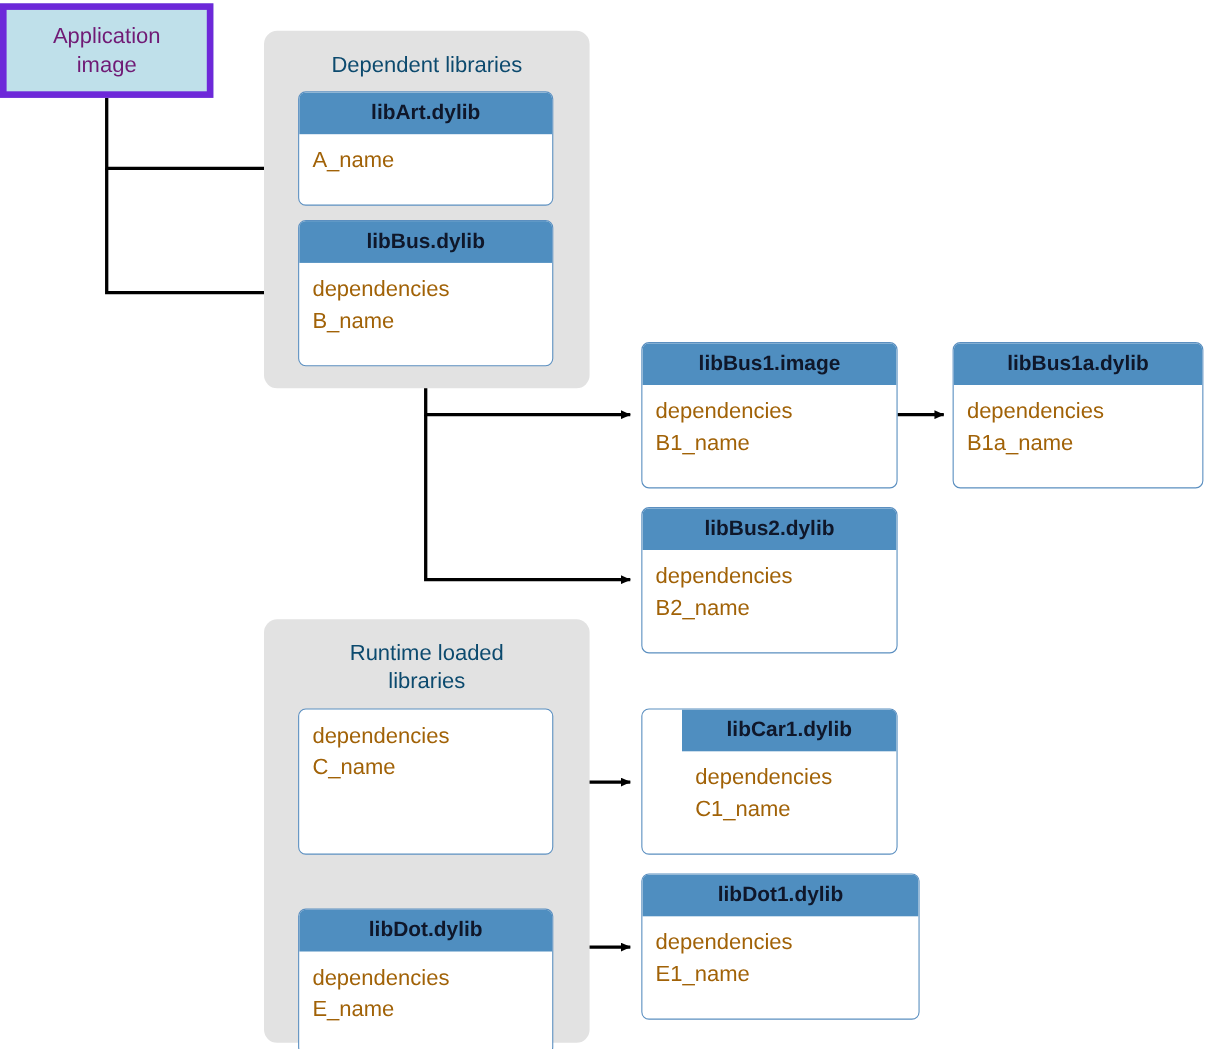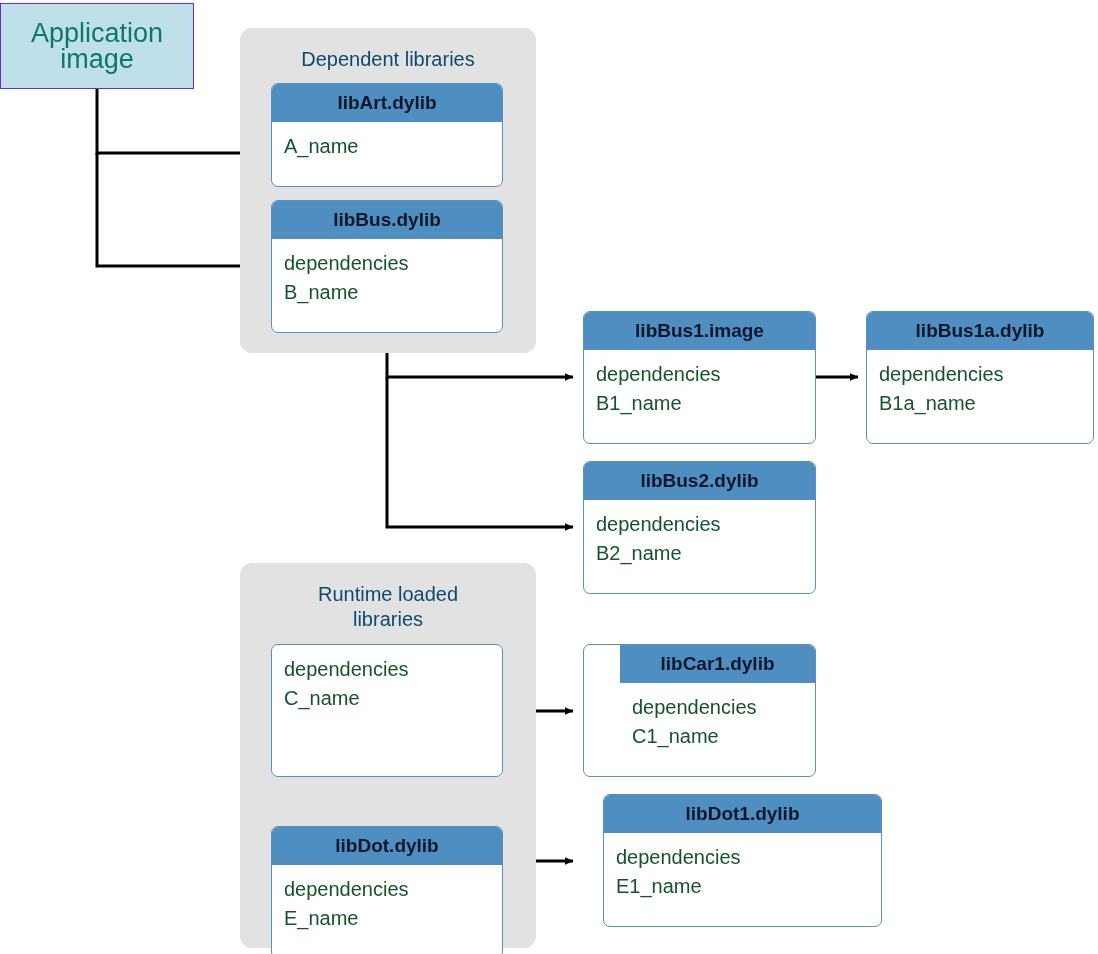--- a/index.html
+++ b/index.html
@@ -35,28 +35,28 @@
     left: 0;
     right: 0;
     text-align: center;
     font-size: 20px;
     color: #0c4a6e;
     line-height: 25px;
   }
   .app-box {
     position: absolute;
     background: #bfe0ea;
-    border: 1px solid #6d28d9;
+    border: 6px solid #6d28d9;
     box-sizing: border-box;
     display: flex;
     align-items: center;
     justify-content: center;
     text-align: center;
-    font-size: 27px;
-    color: #0f766e;
+    font-size: 20px;
+    color: #701a75;
     line-height: 26px;
   }
   .lib {
     position: absolute;
     box-sizing: border-box;
     border: 1.5px solid #5b8fc0;
     border-radius: 7px;
     background: #ffffff;
     overflow: hidden;
   }
@@ -65,21 +65,21 @@
     color: #0f172a;
     font-size: 19px;
     font-weight: bold;
     text-align: center;
     line-height: 38px;
     height: 38px;
   }
   .lib-body {
     padding: 10px 12px 0 12px;
     font-size: 20px;
-    color: #14532d;
+    color: #a16207;
     line-height: 29px;
     white-space: pre-line;
   }
 </style>
 </head>
 <body>
 
 <div id="canvas">
 
   <svg id="edges" viewBox="0 0 1098 954">
@@ -171,19 +171,19 @@
     <div class="lib-body">dependencies
 C1_name</div>
   </div>
 
   <div class="lib" style="left:271px; top:794px; width:232px; height:133px;margin-top:32px;">
     <div class="lib-header">libDot.dylib</div>
     <div class="lib-body">dependencies
 E_name</div>
   </div>
 
-  <div class="lib" style="left:583px; top:794px; width:279px; height:133px;margin-left:20px;">
+  <div class="lib" style="left:583px; top:794px; width:253px; height:133px;">
     <div class="lib-header">libDot1.dylib</div>
     <div class="lib-body">dependencies
 E1_name</div>
   </div>
 
 </div>
 
 </body></html>

